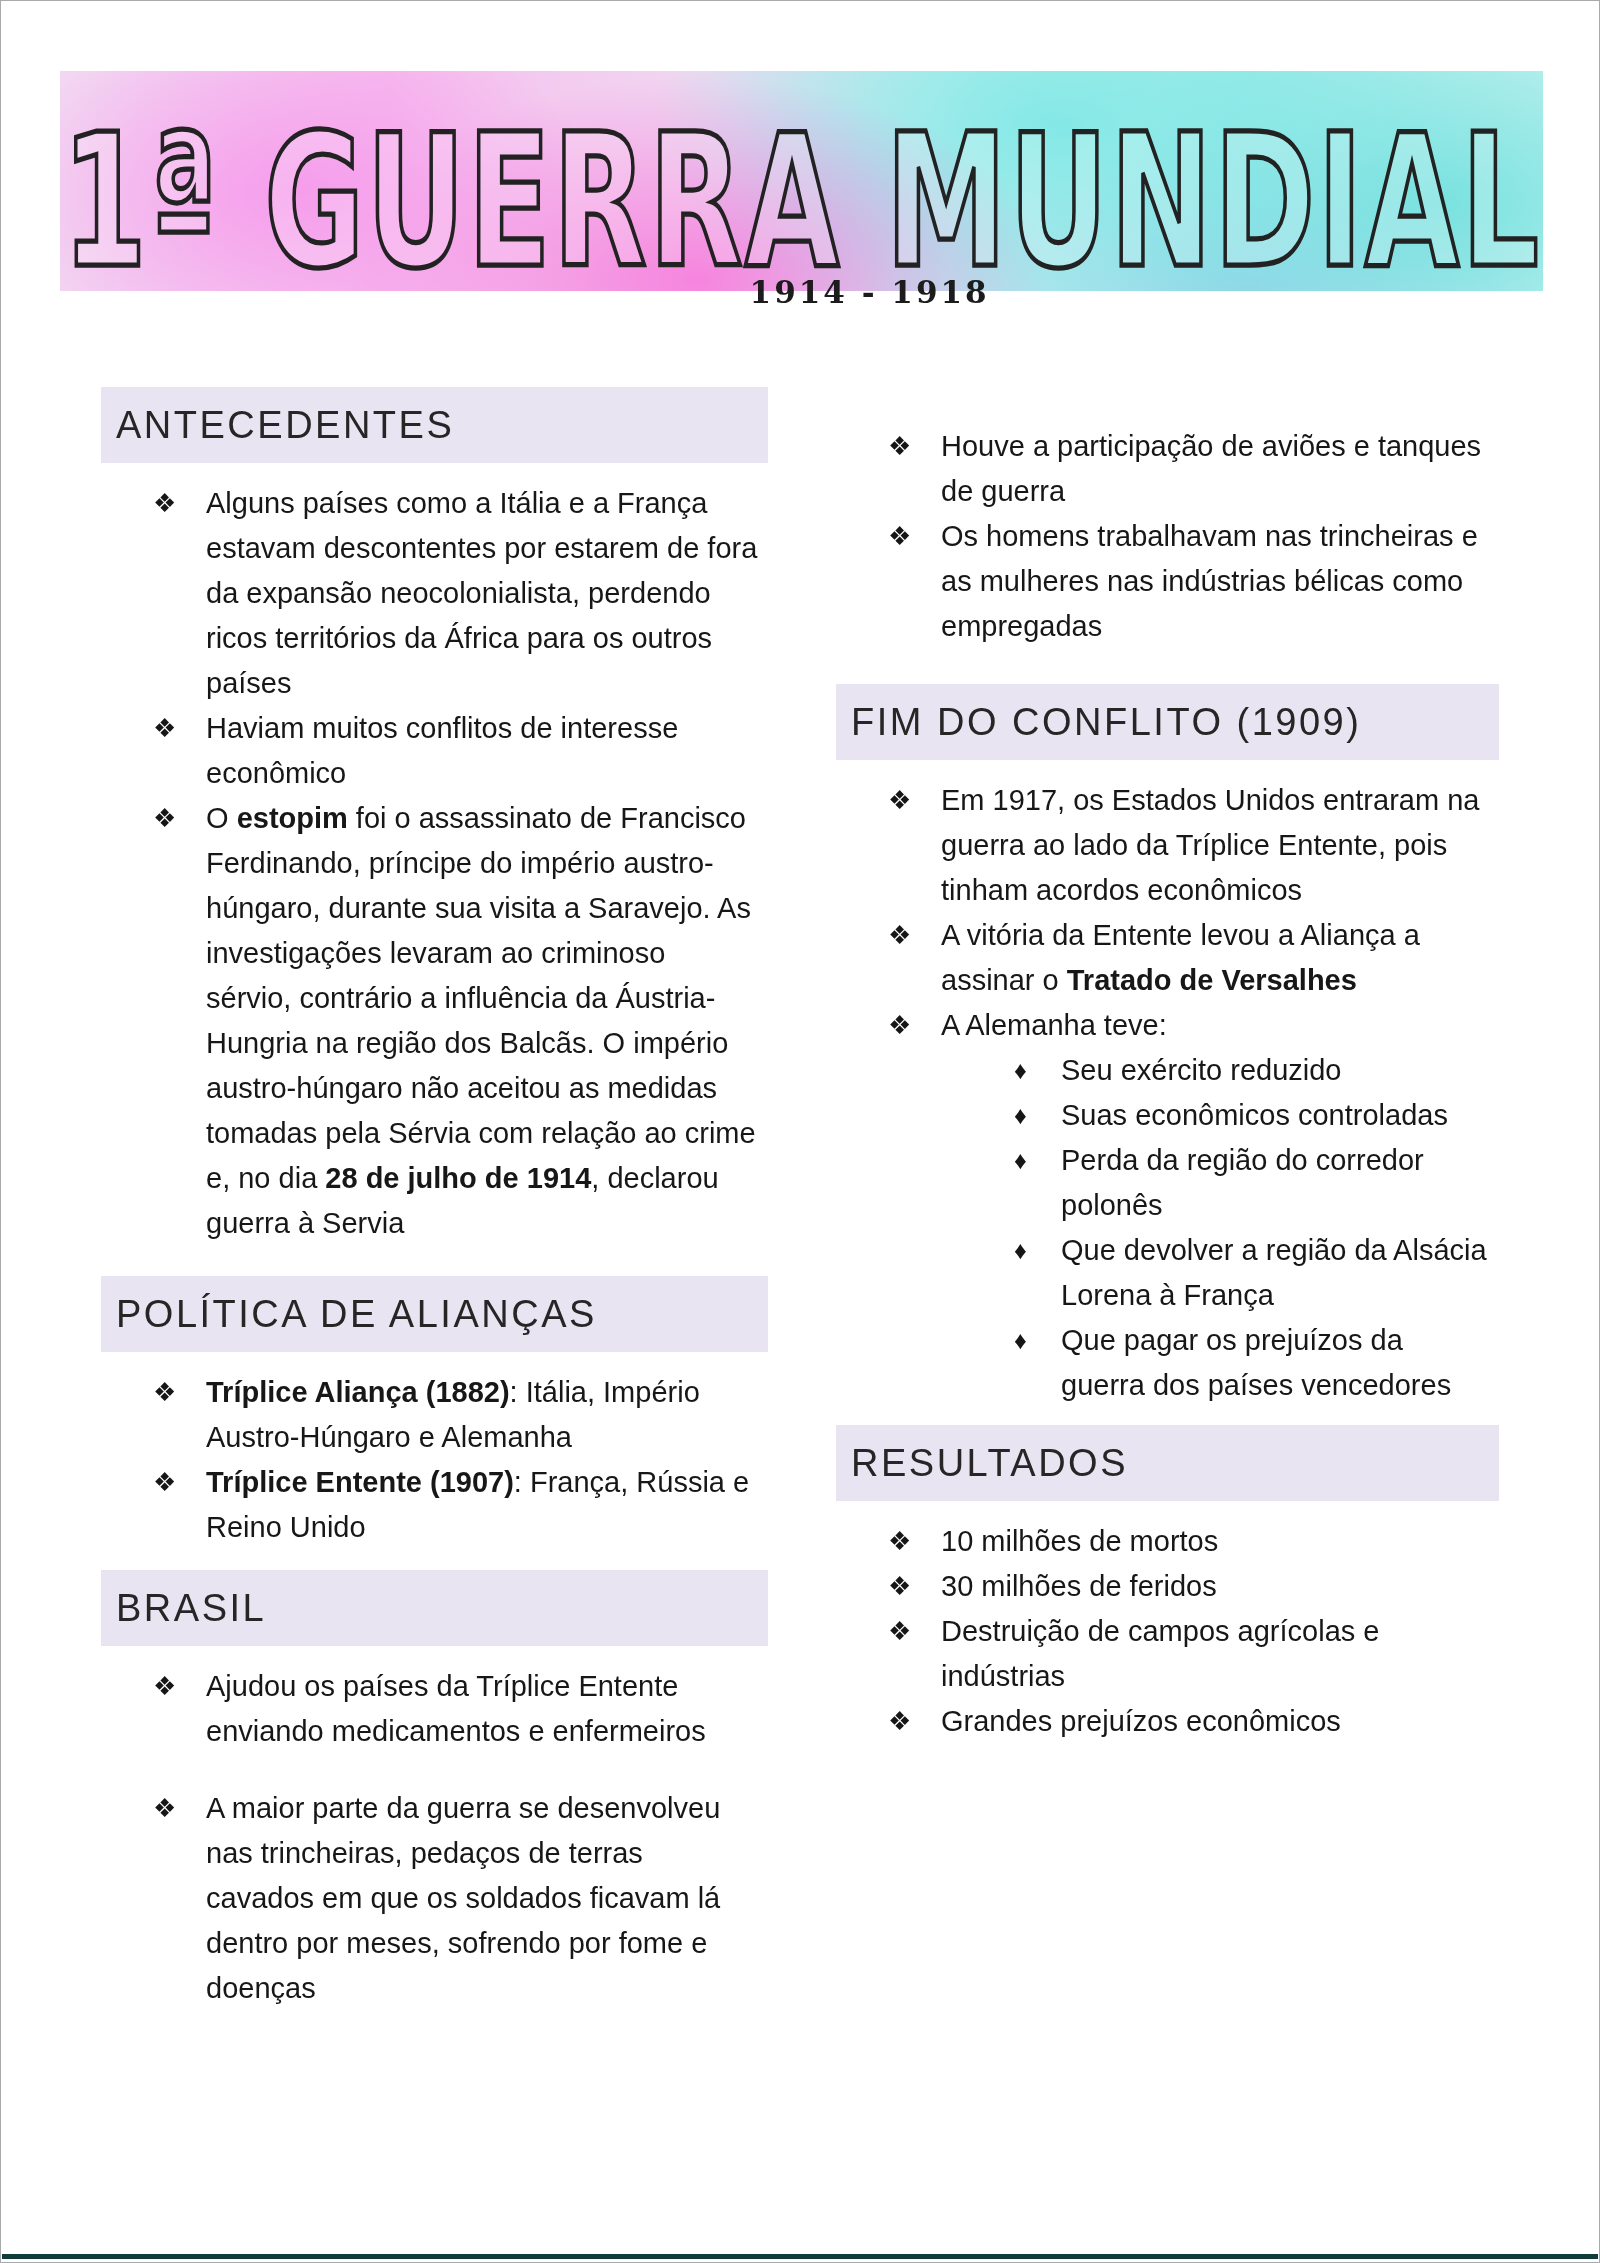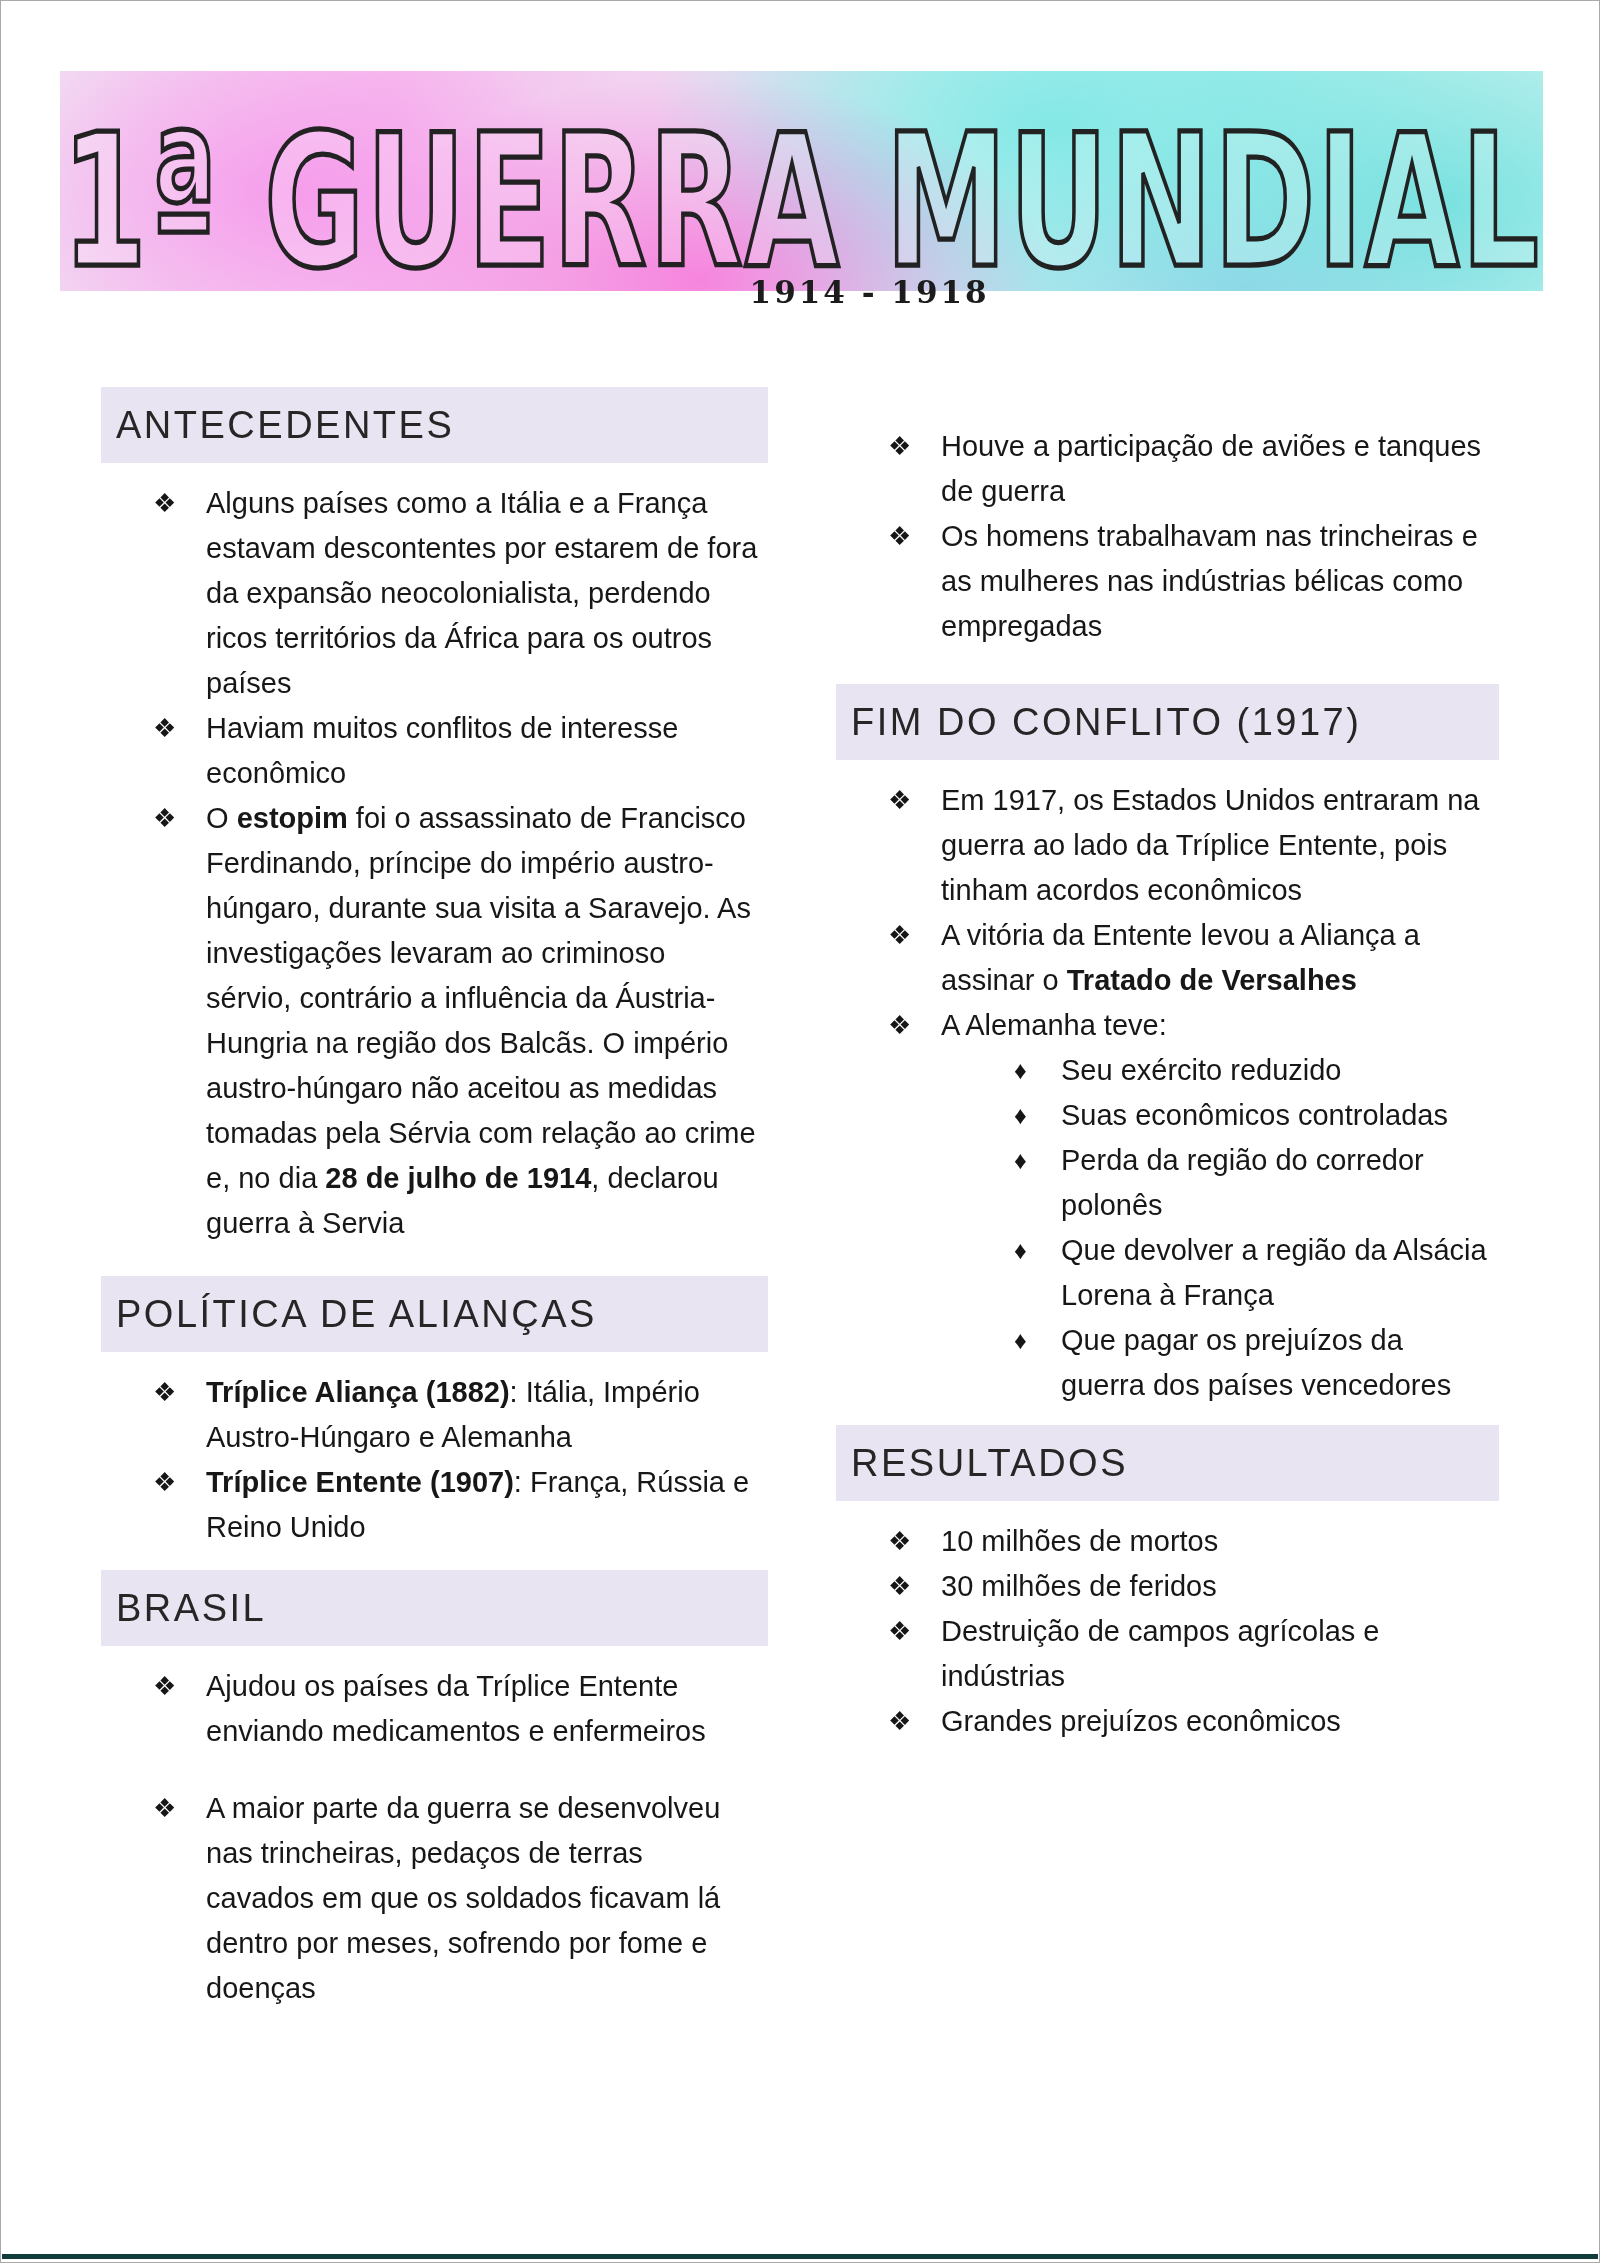--- a/index.html
+++ b/index.html
@@ -107,21 +107,21 @@
         </div>
       </div>
     <div class="column" data-col="right">
         <div class="section">
           <ul class="bullets">
             <li><span class="marker">❖</span><span>Houve a participação de aviões e tanques de guerra</span></li>
             <li><span class="marker">❖</span><span>Os homens trabalhavam nas trincheiras e as mulheres nas indústrias bélicas como empregadas</span></li>
           </ul>
         </div>
         <div class="section">
-          <div class="heading">FIM DO CONFLITO (1917)</div>
+          <div class="heading">FIM DO CONFLITO (1909)</div>
           <ul class="bullets">
             <li><span class="marker">❖</span><span>Em 1917, os Estados Unidos entraram na guerra ao lado da Tríplice Entente, pois tinham acordos econômicos</span></li>
             <li><span class="marker">❖</span><span>A vitória da Entente levou a Aliança a assinar o </span><span class="b">Tratado de Versalhes</span></li>
             <li><span class="marker">❖</span><span>A Alemanha teve:</span></li>
             <li class="sub"><span class="marker">♦</span><span>Seu exército reduzido</span></li>
             <li class="sub"><span class="marker">♦</span><span>Suas econômicos controladas</span></li>
             <li class="sub"><span class="marker">♦</span><span>Perda da região do corredor polonês</span></li>
             <li class="sub"><span class="marker">♦</span><span>Que devolver a região da Alsácia Lorena à França</span></li>
             <li class="sub"><span class="marker">♦</span><span>Que pagar os prejuízos da guerra dos países vencedores</span></li>
           </ul>

